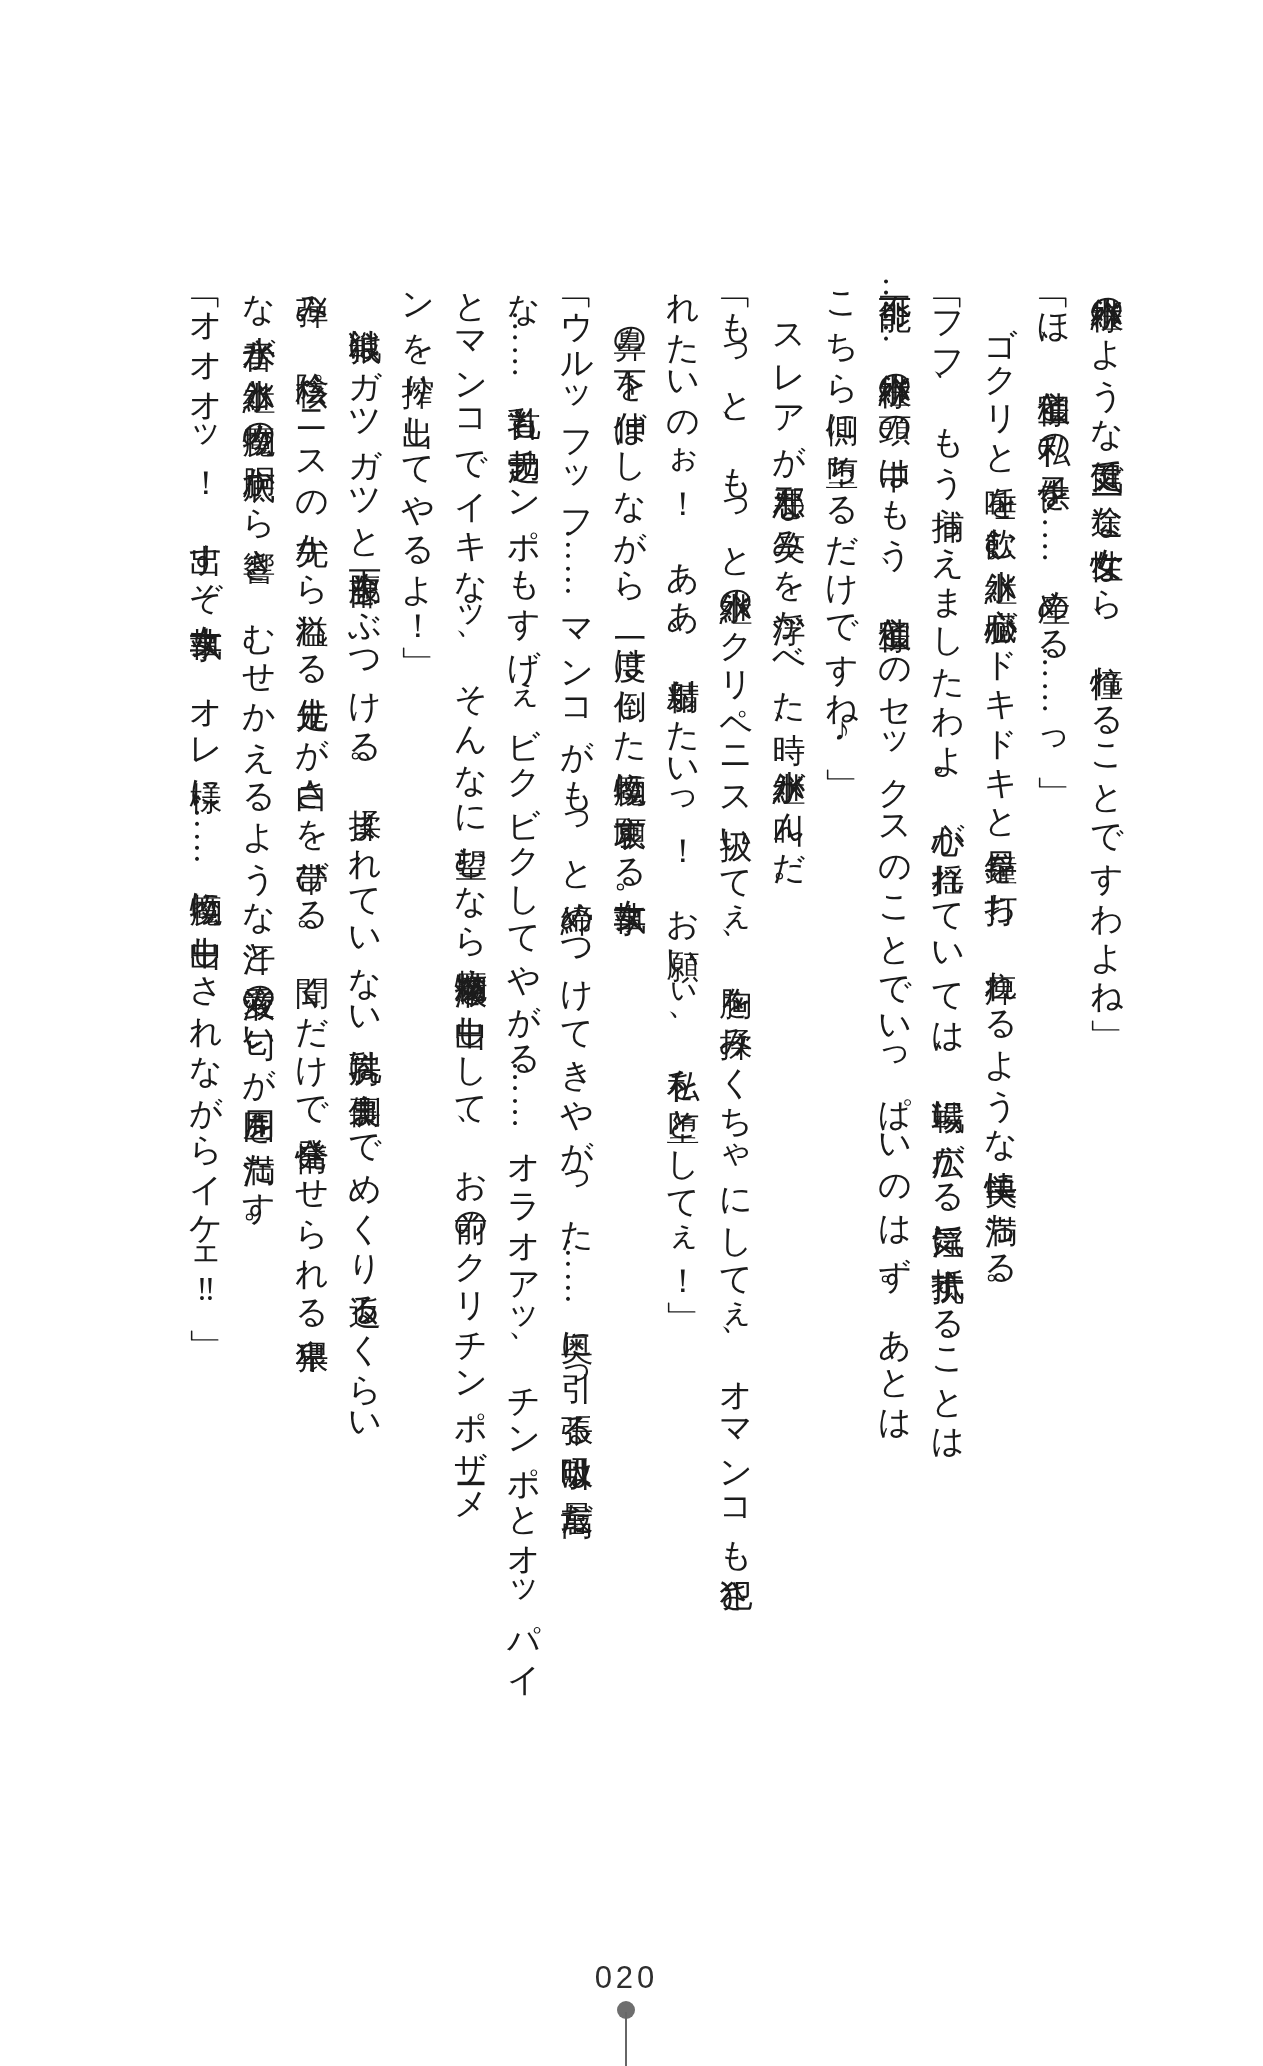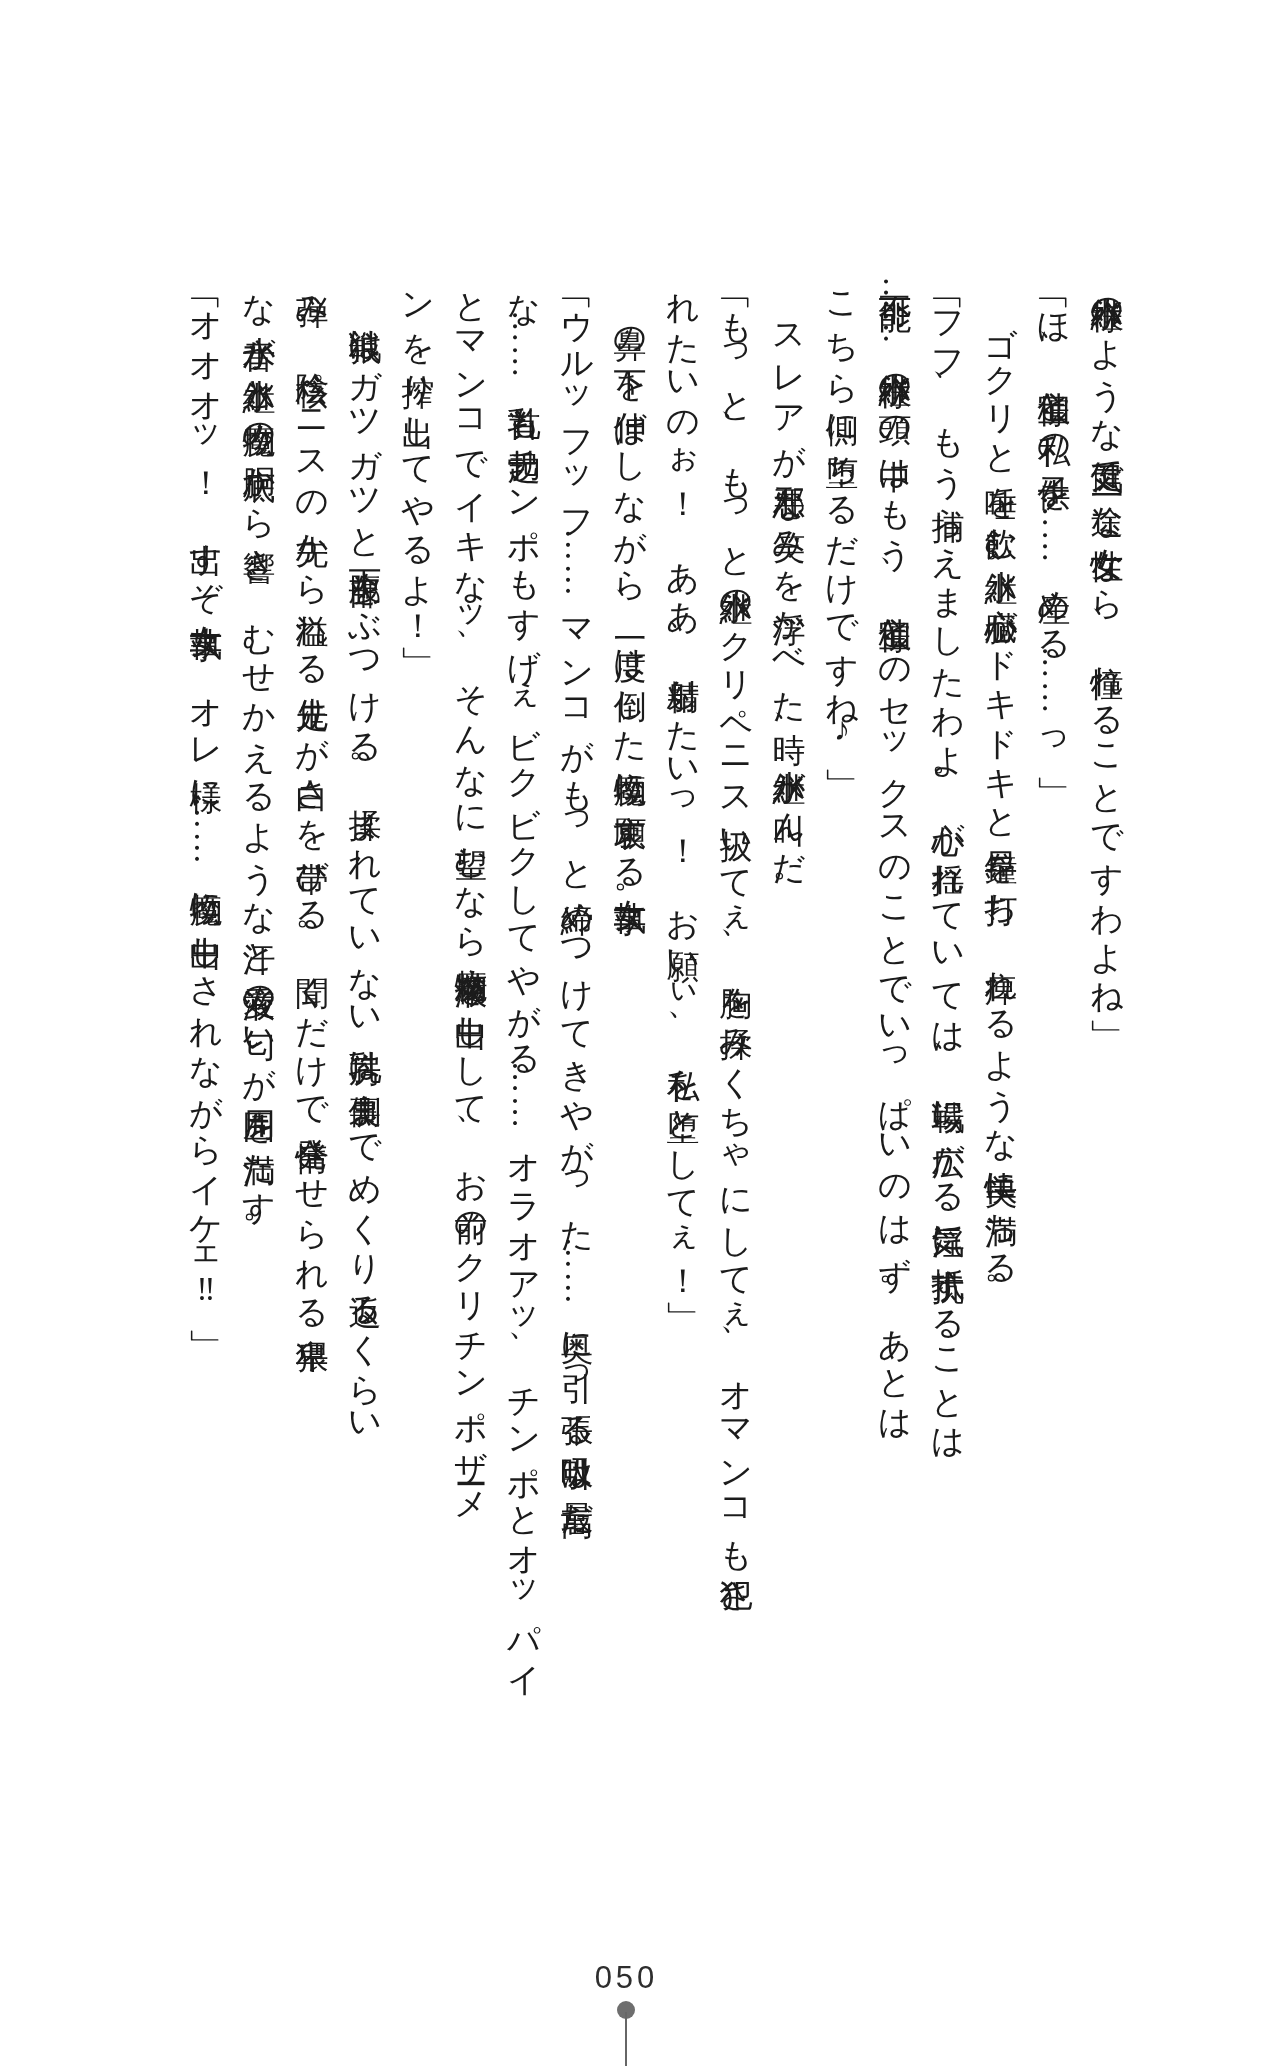--- a/index.html
+++ b/index.html
@@ -106,19 +106,19 @@
 
       <p class="col" style="text-indent: 1em;">戦狼はガツガツと下腹部をぶつける。揉まれていない乳房は裏側までめくり返るくらい</p>
 
       <p class="col" style="text-indent: 0em;">弾み、陰核ペニスの先から溢れる先走りが白さを帯びる。聞くだけで発情させられる卑猥</p>
 
       <p class="col" style="text-indent: 0em;">な水音が氷継と魔物の胴底から響き、むせかえるような汗と愛液の匂いが周囲を満たす。</p>
 
       <p class="col" style="text-indent: 0.5em;">「オオオッ！　出すぞ女執事！　オレ様に……魔物に中出しされながらイケェ‼」</p>
     </div>
 
-  <div class="footer-number">050</div>
+  <div class="footer-number">020</div>
 
   <div class="footer-dot"></div>
 
   <div class="footer-line"></div>
 
 </div>
 
 </body></html>

